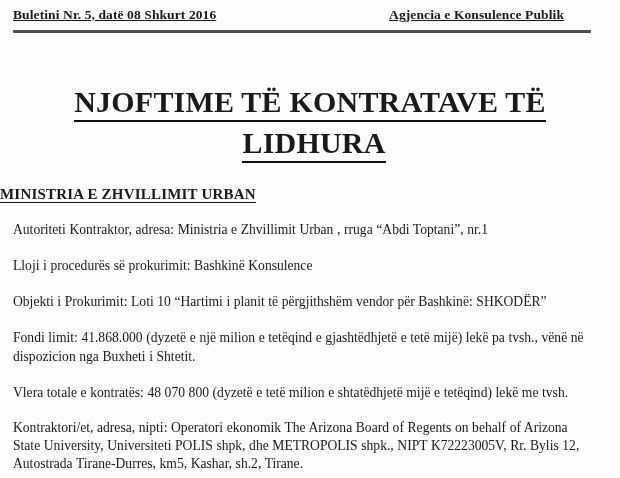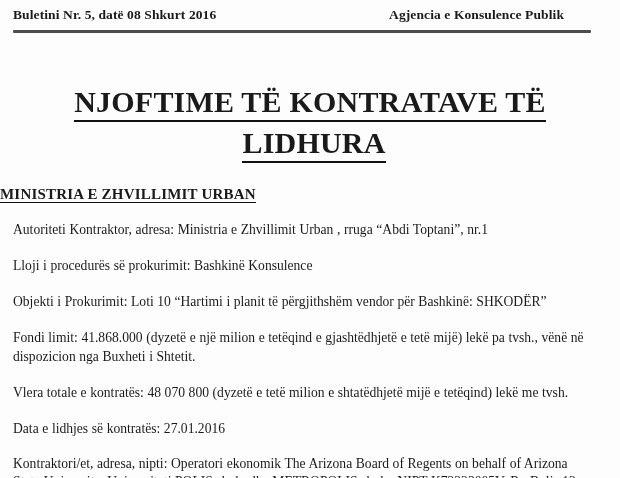--- a/index.html
+++ b/index.html
@@ -25,20 +25,21 @@
   }
 
   
   .doc-header {
     position: relative;
     display: flex;
     align-items: center;
     padding: 7px 30px 0 13px;
     height: 22px;
     box-sizing: border-box;
+    text-decoration: underline;
   }
   .doc-header .hdr-left {
     font-weight: bold;
     font-size: 13.5px;
     letter-spacing: 0.1px;
     white-space: nowrap;
   }
   .doc-header .hdr-right {
     font-weight: bold;
     font-size: 13.5px;
@@ -133,19 +134,18 @@
     <p class="para">Autoriteti Kontraktor, adresa:    Ministria e Zhvillimit Urban , rruga “Abdi Toptani”, nr.1</p>
 
     <p class="para">Lloji i procedurës së prokurimit:  Bashkinë Konsulence</p>
 
     <p class="para">Objekti i Prokurimit: Loti 10 “Hartimi i planit të përgjithshëm vendor për Bashkinë: SHKODËR”</p>
 
     <p class="para">Fondi limit:  41.868.000 (dyzetë e një milion e tetëqind e gjashtëdhjetë e tetë mijë) lekë pa tvsh., vënë në dispozicion nga Buxheti i Shtetit.</p>
 
     <p class="para">Vlera totale e kontratës: 48 070 800 (dyzetë e tetë milion e shtatëdhjetë mijë e tetëqind) lekë  me tvsh.</p>
 
-    <p class="para">Data e lidhjes së kontratës:  27.01.2016</p>
 
     <p class="para tight">Kontraktori/et, adresa, nipti: Operatori ekonomik  The Arizona Board of Regents on behalf of Arizona State University, Universiteti POLIS shpk, dhe METROPOLIS shpk., NIPT K72223005V, Rr. Bylis 12, Autostrada Tirane-Durres, km5, Kashar, sh.2, Tirane.</p>
 
   </div>
 
 </div>
 
 </body></html>

